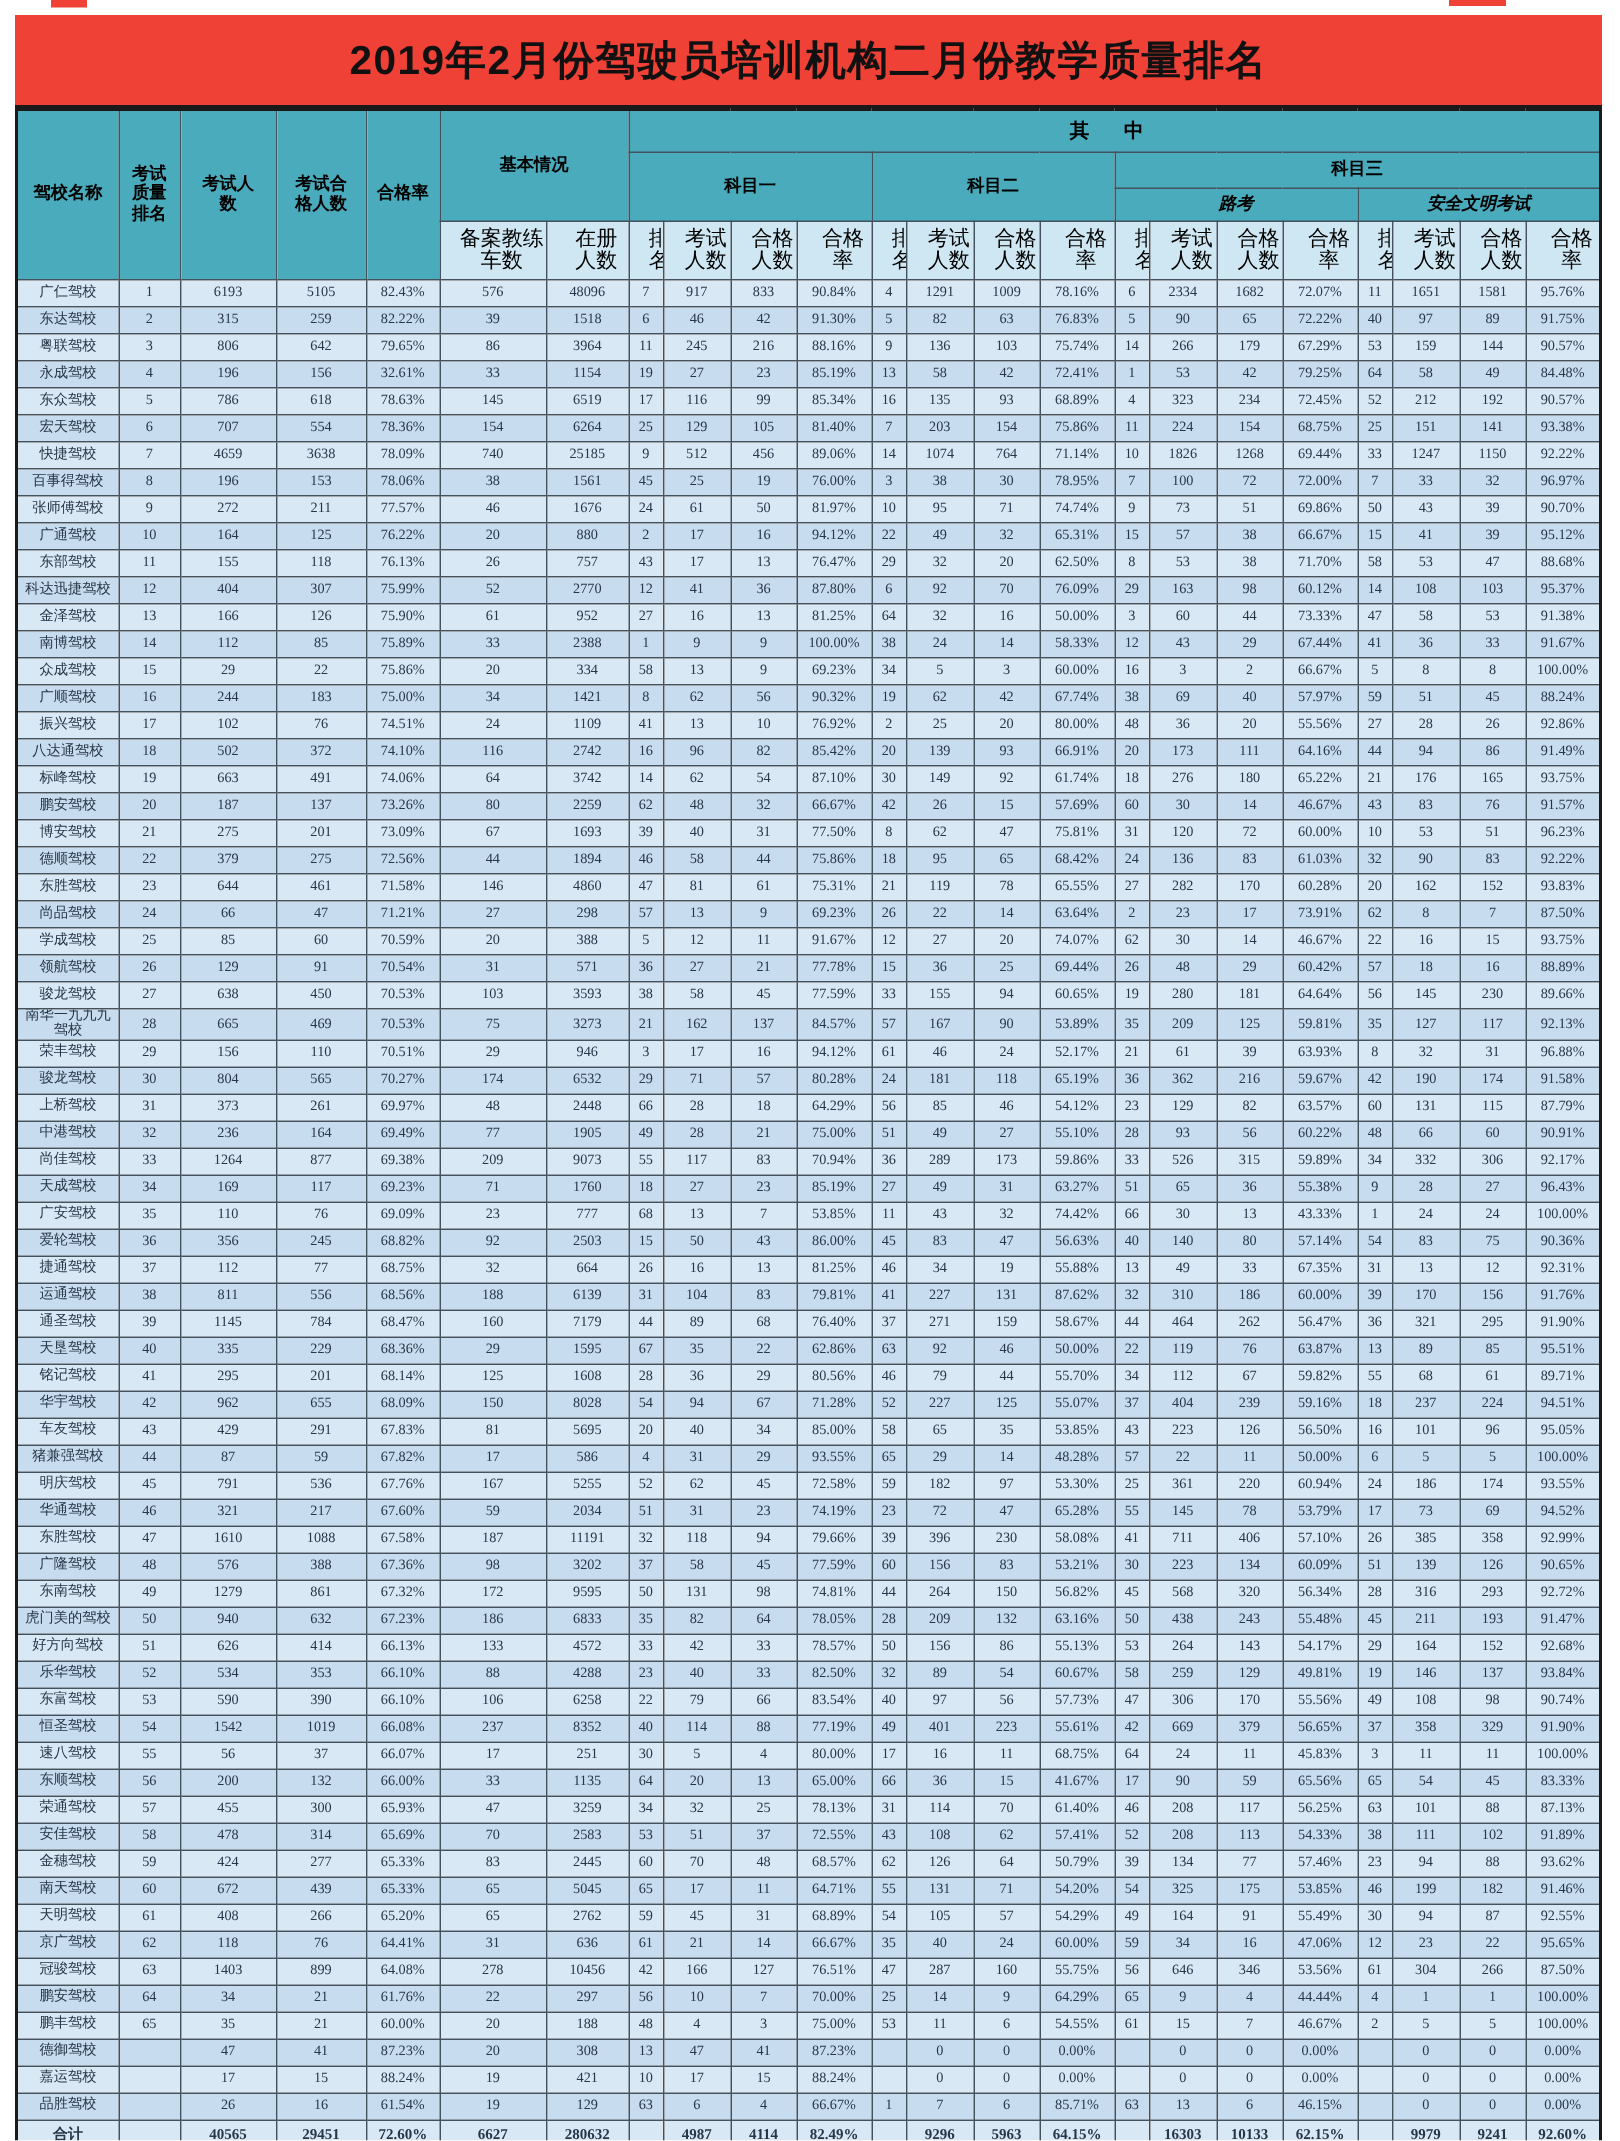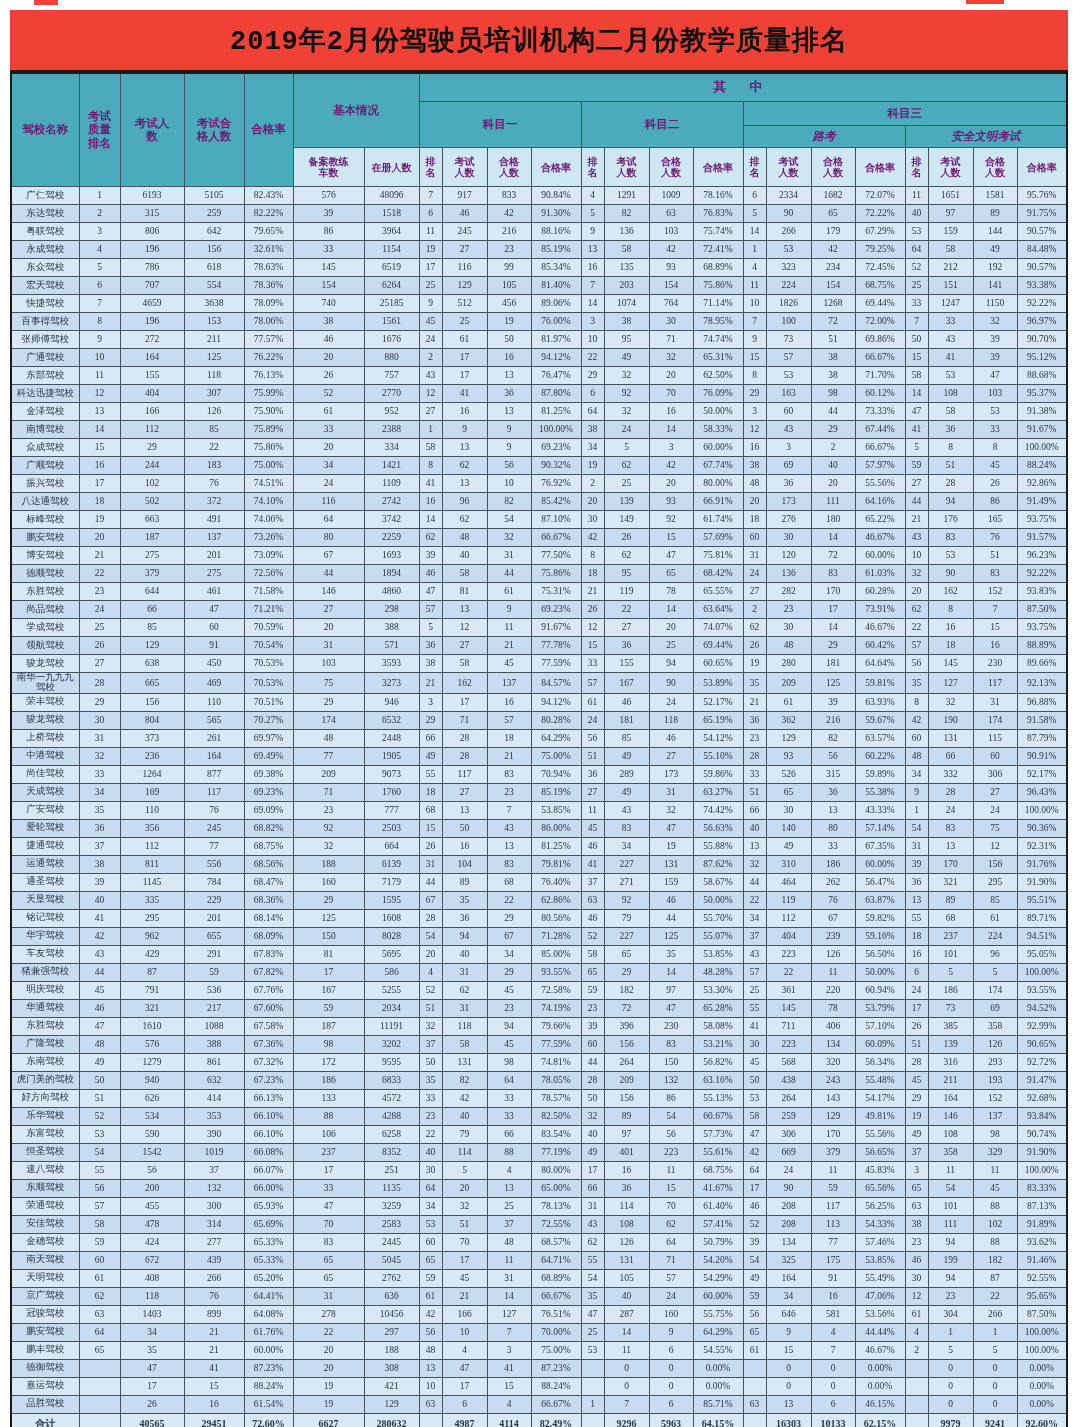--- a/index.html
+++ b/index.html
@@ -26,47 +26,47 @@
   .artifact.a1{left:34px;top:0;width:24px;height:5px;}
   .artifact.a2{left:966px;top:0;width:38px;height:4px;}
   .title-bar{
     position:absolute;left:10px;top:10px;width:1058px;height:60px;
     background:var(--title-bg);
     border-bottom:2px solid var(--frame);
     display:flex;align-items:center;justify-content:center;
   }
   .title-bar h1{
     margin:0;font-size:27px;font-weight:bold;color:#111;
-    letter-spacing:1px;font-family:Liberation Mono, monospace;
+    letter-spacing:1px;font-family:Liberation Sans, sans-serif;
   }
   table.rank{
     position:absolute;left:10px;top:72px;
     width:1058px;border-collapse:collapse;table-layout:fixed;
     border:2px solid var(--frame);
     font-size:9.5px;line-height:1.15;
   }
   table.rank th,table.rank td{
     border:1px solid var(--grid);
     text-align:center;vertical-align:middle;
     padding:0 1px;overflow:hidden;
     word-break:break-all;
   }
   thead th{
     background:var(--header-bg);
-    color:#701a75;font-weight:bold;font-size:11.5px;
+    color:#000000;font-weight:bold;font-size:11.5px;
     white-space:pre-line;
   }
   thead tr.r1 th{height:27px;}
   thead tr.r2 th{height:23px;}
   thead tr.r3 th{height:21px;font-style:italic;}
   thead tr.r4 th{height:38px;}
   thead th.among{font-size:13px;letter-spacing:10px;}
   thead th.leaf{
     background:var(--leaf-bg);
-    font-size:10px;font-weight:bold;line-height:1.1;
+    font-size:14px;font-weight:normal;line-height:1.1;padding-left:13px;
   }
   tbody td{height:17px;background:var(--row-light);}
   tbody tr:nth-child(even) td{background:var(--row-dark);}
   tbody tr.total td{
     font-weight:bold;height:20px;font-size:10px;
     background:var(--row-light);
   }
   tbody td:first-child{line-height:1.05;}
 </style>
 </head>
@@ -1726,21 +1726,21 @@
           <td>42</td>
           <td>166</td>
           <td>127</td>
           <td>76.51%</td>
           <td>47</td>
           <td>287</td>
           <td>160</td>
           <td>55.75%</td>
           <td>56</td>
           <td>646</td>
-          <td>581</td>
+          <td>346</td>
           <td>53.56%</td>
           <td>61</td>
           <td>304</td>
           <td>266</td>
           <td>87.50%</td>
         </tr>
         <tr>
           <td>鹏安驾校</td>
           <td>64</td>
           <td>34</td>

